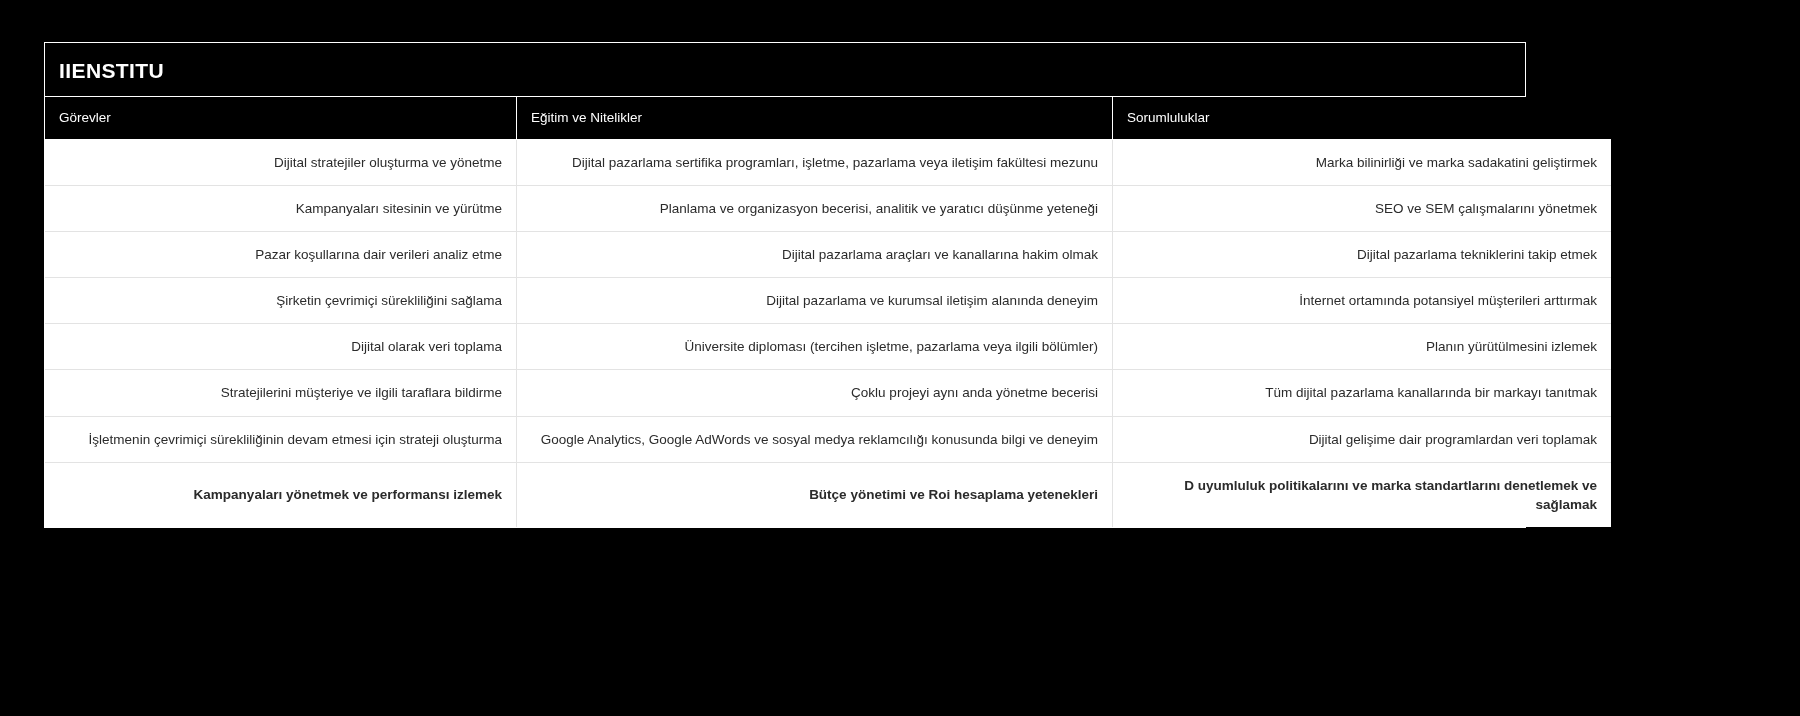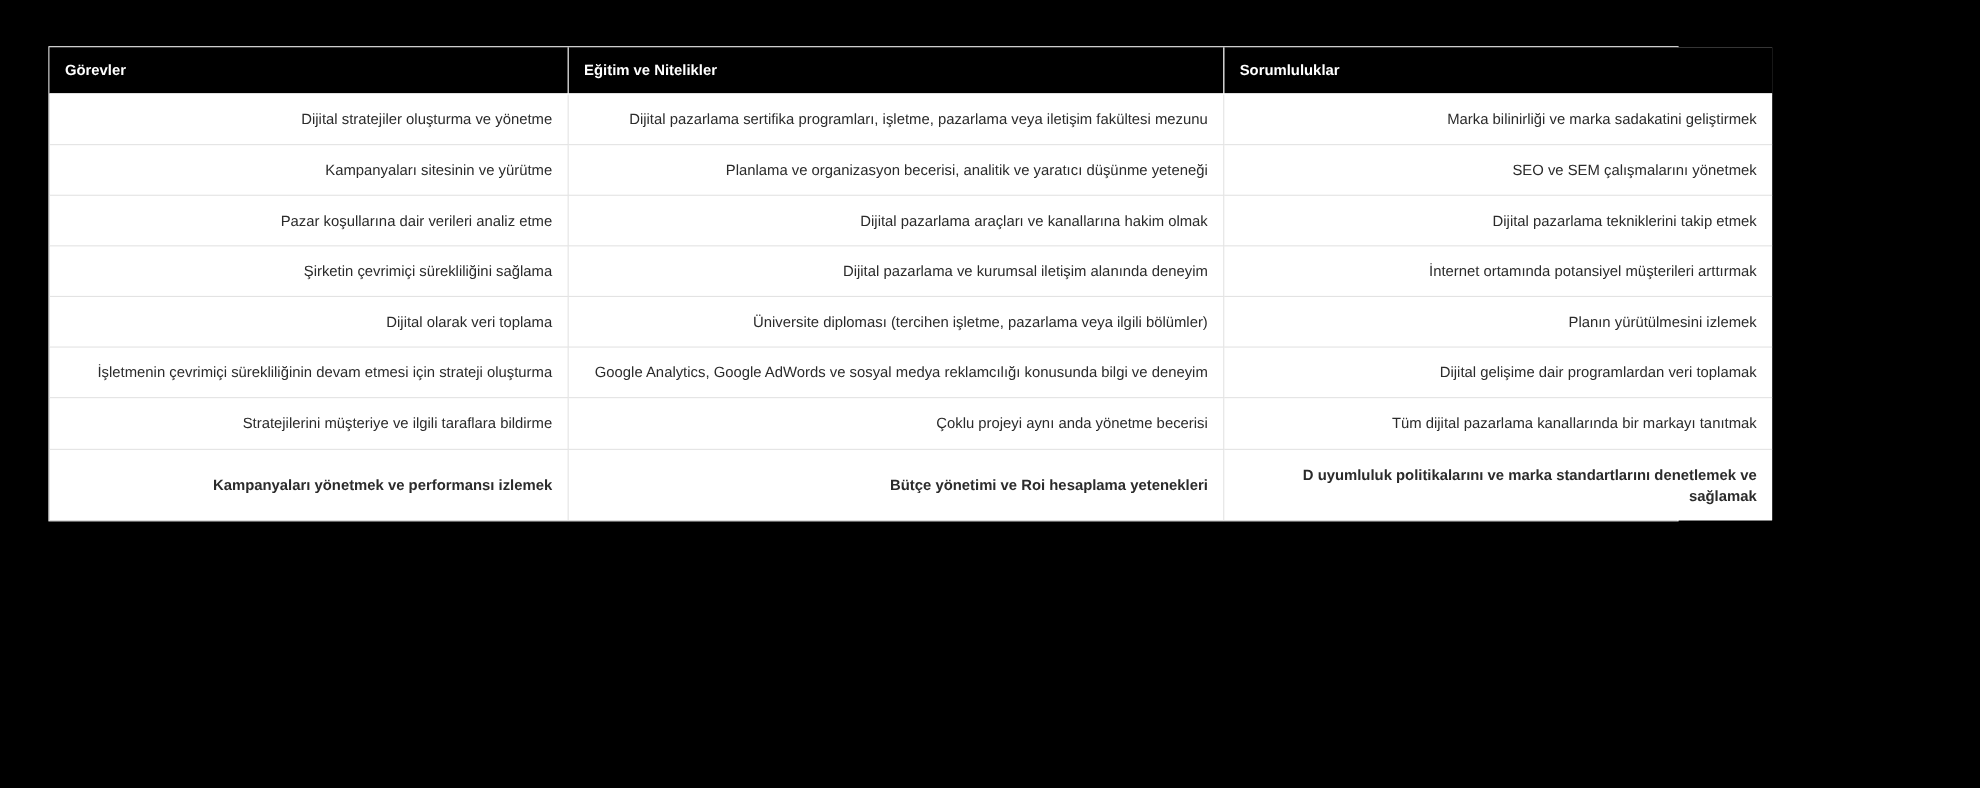--- a/index.html
+++ b/index.html
@@ -50,21 +50,21 @@
     border-collapse: collapse;
     width: 100%;
     table-layout: fixed;
     background: #ffffff;
   }
 
   table.grid thead th {
     background: #000000;
     color: #ffffff;
     font-size: 13.5px;
-    font-weight: bold;
+    font-weight: normal;
     text-align: left;
     padding: 12px 14px 12px 14px;
     border-right: 1px solid #ffffff;
     border-bottom: 1px solid #ffffff;
     vertical-align: middle;
     line-height: 1.3;
   }
   table.grid thead th:last-child {
     border-right: none;
   }
@@ -93,20 +93,23 @@
   .col-a { width: 443px; }
   .col-b { width: 567px; }
   .col-c { width: 470px; }
 </style>
 </head>
 <body>
 
 <div class="page">
   <div class="table-card">
 
+    <div class="brand-bar">
+      <div class="brand-title">IIENSTITU</div>
+    </div>
 
     <table class="grid">
       <thead>
         <tr>
           <th class="col-a">Görevler</th>
           <th class="col-b">Eğitim ve Nitelikler</th>
           <th class="col-c">Sorumluluklar</th>
         </tr>
       </thead>
       <tbody id="table-body">
@@ -129,28 +132,28 @@
             <td class="col-a">Şirketin çevrimiçi sürekliliğini sağlama</td>
             <td class="col-b">Dijital pazarlama ve kurumsal iletişim alanında deneyim</td>
             <td class="col-c">İnternet ortamında potansiyel müşterileri arttırmak</td>
           </tr>
           <tr>
             <td class="col-a">Dijital olarak veri toplama</td>
             <td class="col-b">Üniversite diploması (tercihen işletme, pazarlama veya ilgili bölümler)</td>
             <td class="col-c">Planın yürütülmesini izlemek</td>
           </tr>
           <tr>
+            <td class="col-a">Stratejilerini müşteriye ve ilgili taraflara bildirme</td>
+            <td class="col-b">Çoklu projeyi aynı anda yönetme becerisi</td>
+            <td class="col-c">Tüm dijital pazarlama kanallarında bir markayı tanıtmak</td>
+          </tr>
+          <tr>
             <td class="col-a">İşletmenin çevrimiçi sürekliliğinin devam etmesi için strateji oluşturma</td>
             <td class="col-b">Google Analytics, Google AdWords ve sosyal medya reklamcılığı konusunda bilgi ve deneyim</td>
             <td class="col-c">Dijital gelişime dair programlardan veri toplamak</td>
-          </tr>
-          <tr>
-            <td class="col-a">Stratejilerini müşteriye ve ilgili taraflara bildirme</td>
-            <td class="col-b">Çoklu projeyi aynı anda yönetme becerisi</td>
-            <td class="col-c">Tüm dijital pazarlama kanallarında bir markayı tanıtmak</td>
           </tr>
           <tr>
             <td class="col-a">Kampanyaları yönetmek ve performansı izlemek</td>
             <td class="col-b">Bütçe yönetimi ve Roi hesaplama yetenekleri</td>
             <td class="col-c">D uyumluluk politikalarını ve marka standartlarını denetlemek ve sağlamak</td>
           </tr>
         </tbody>
     </table>
 
   </div>

